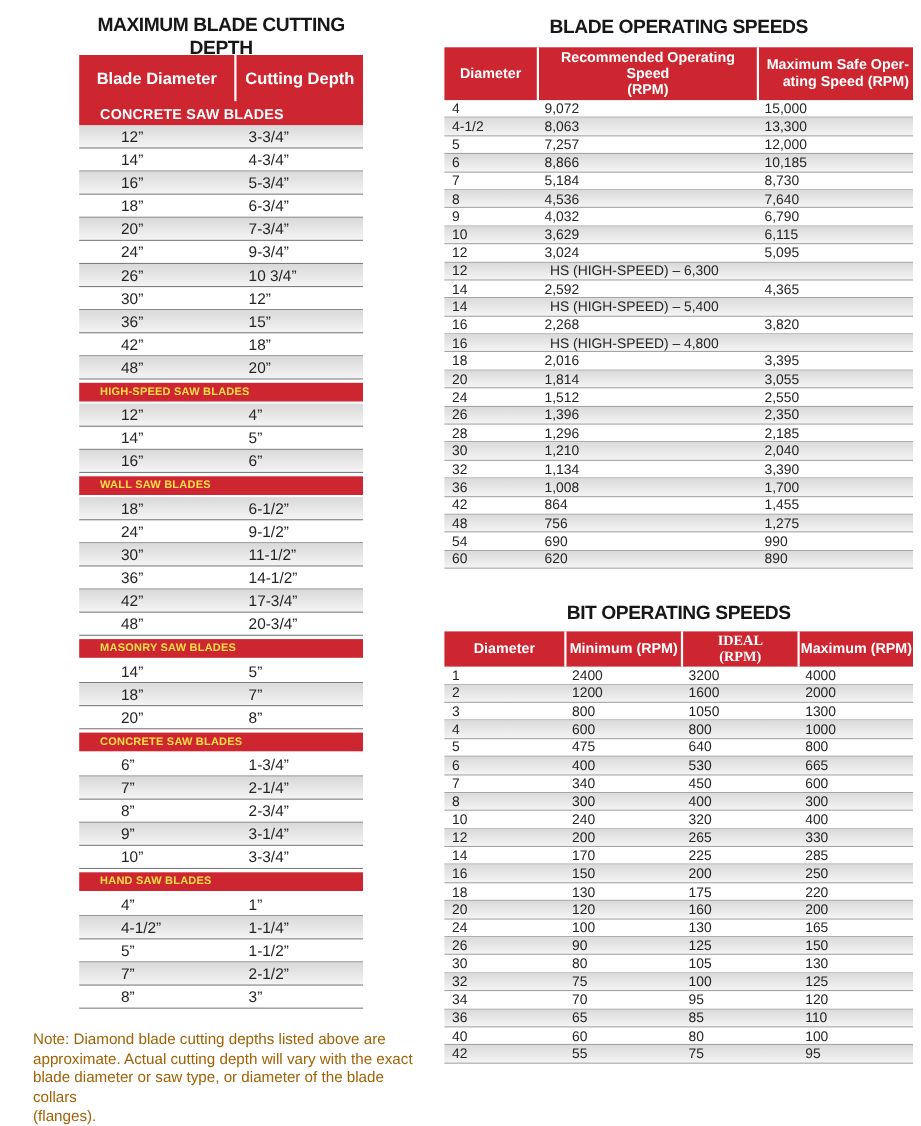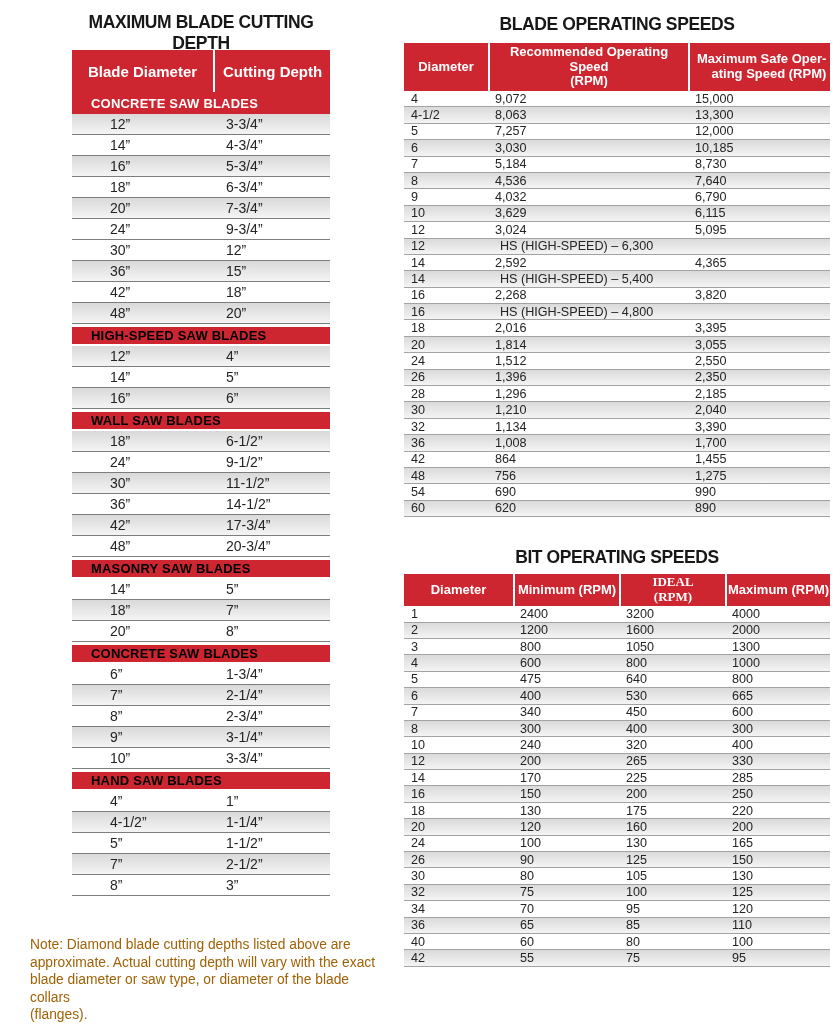--- a/index.html
+++ b/index.html
@@ -11,22 +11,22 @@
   #left-title{position:absolute;left:72px;top:12px;width:258px;text-align:center;}
   #left-table{position:absolute;left:72px;top:50px;width:258px;}
   .lt-head{background:#cd2630;color:#fff;}
   .lt-cols{display:flex;height:42px;}
   .lt-c1{width:141px;display:flex;align-items:center;justify-content:center;
          font-weight:bold;font-size:15px;}
   .lt-c2{flex:1;display:flex;align-items:center;border-left:2px solid #fff;
          padding-left:8px;font-weight:bold;font-size:15px;}
   .lt-sec{height:22px;display:flex;align-items:center;padding-left:19px;
           font-weight:bold;font-size:13px;letter-spacing:.2px;}
-  .lband{height:17px;margin:2.5px 0;background:#cd2630;color:#000000;display:flex;
-         align-items:center;padding-left:19px;font-weight:bold;font-size:13px;
+  .lband{height:17px;margin:2.5px 0;background:#cd2630;color:#fde047;display:flex;
+         align-items:center;padding-left:19px;font-weight:bold;font-size:10px;
          letter-spacing:.2px;}
   .lrow{display:flex;align-items:center;height:21px;border-bottom:1px solid #7d7d7d;
         font-size:14px;box-sizing:border-box;}
   .lrow.shaded{background:linear-gradient(180deg,#d9d9d9,#f4f4f4);}
   .lc1{width:146px;padding-left:38px;box-sizing:border-box;}
   .lc2{padding-left:8px;}
   #note{position:absolute;left:30px;top:936px;width:346px;font-size:13.8px;
         line-height:1.27;color:#a16207;white-space:pre-line;margin:0;}
 
   
@@ -92,20 +92,24 @@
           <div class="lc2">6-3/4”</div>
         </div>
         <div class="lrow shaded">
           <div class="lc1">20”</div>
           <div class="lc2">7-3/4”</div>
         </div>
         <div class="lrow">
           <div class="lc1">24”</div>
           <div class="lc2">9-3/4”</div>
         </div>
+        <div class="lrow shaded">
+          <div class="lc1">26”</div>
+          <div class="lc2">10 3/4”</div>
+        </div>
         <div class="lrow">
           <div class="lc1">30”</div>
           <div class="lc2">12”</div>
         </div>
         <div class="lrow shaded">
           <div class="lc1">36”</div>
           <div class="lc2">15”</div>
         </div>
         <div class="lrow">
           <div class="lc1">42”</div>
@@ -237,21 +241,21 @@
             <div class="cell c2">8,063</div>
             <div class="cell c3">13,300</div>
           </div>
           <div class="rrow">
             <div class="cell c1">5</div>
             <div class="cell c2">7,257</div>
             <div class="cell c3">12,000</div>
           </div>
           <div class="rrow shaded">
             <div class="cell c1">6</div>
-            <div class="cell c2">3,030</div>
+            <div class="cell c2">8,866</div>
             <div class="cell c3">10,185</div>
           </div>
           <div class="rrow">
             <div class="cell c1">7</div>
             <div class="cell c2">5,184</div>
             <div class="cell c3">8,730</div>
           </div>
           <div class="rrow shaded">
             <div class="cell c1">8</div>
             <div class="cell c2">4,536</div>

